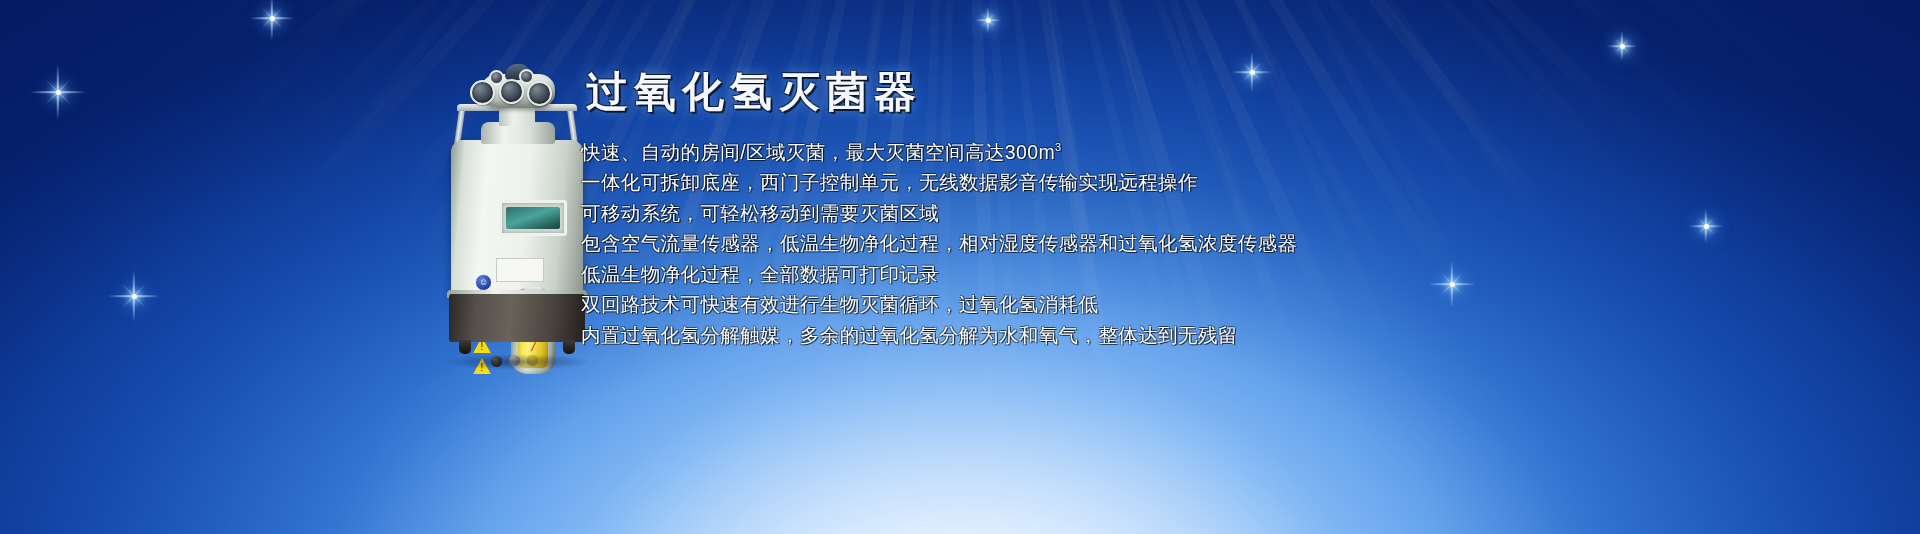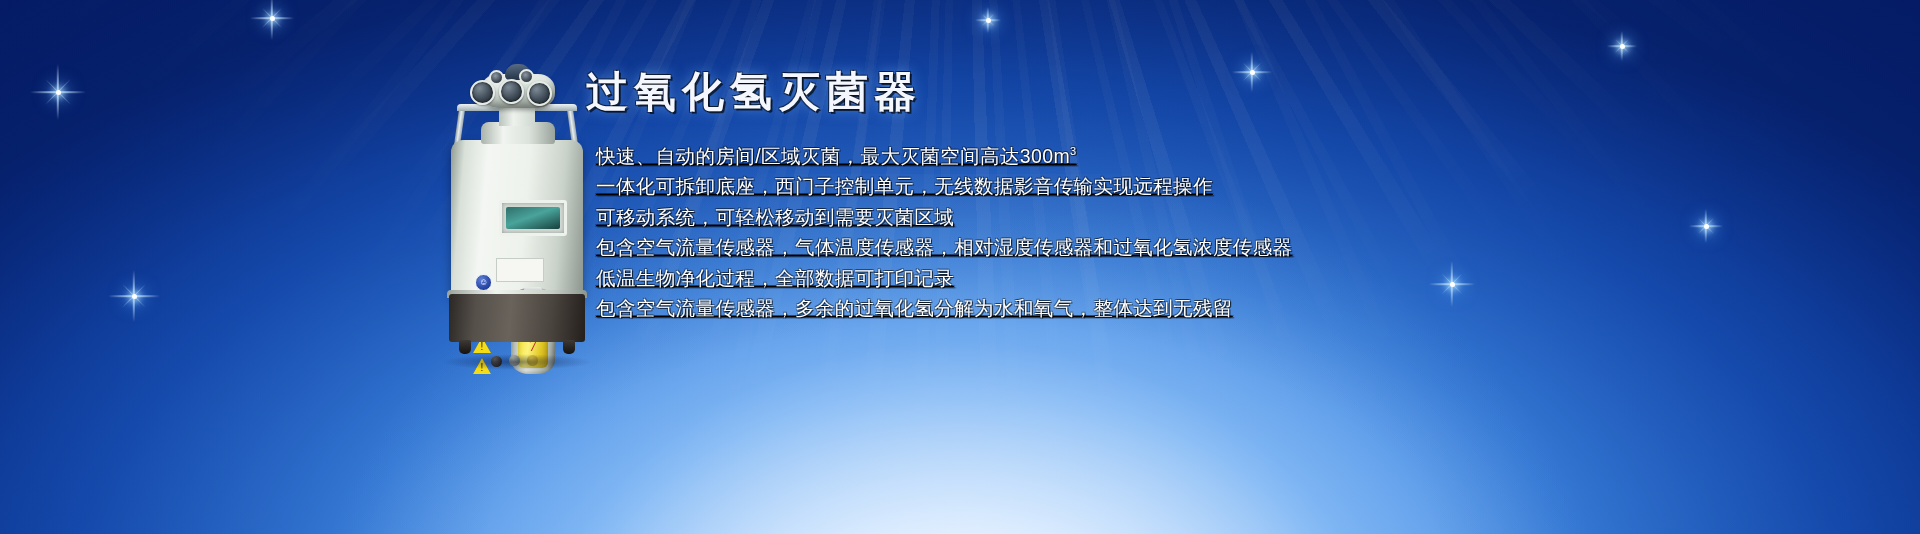--- a/index.html
+++ b/index.html
@@ -299,21 +299,21 @@
     letter-spacing: 6px;
     color: #f5f7ff;
     margin: 0 0 12px 6px;
     text-shadow:
       2px 2px 0 rgba(0,0,0,.65),
       -1px -1px 0 rgba(0,0,0,.45),
       1px -1px 0 rgba(0,0,0,.45),
       -1px 1px 0 rgba(0,0,0,.45),
       0 0 14px rgba(120,185,255,.65);
   }
-  .bullets { margin: 16px; padding: 0; list-style: none; text-decoration: underline; }
+  .bullets { margin: 1px; padding: 0; list-style: none; }
   .bullets li {
     color: #ffffff;
     font-size: 19.5px;
     line-height: 30.5px;
     letter-spacing: 0.4px;
     white-space: nowrap;
     text-shadow:
       1.3px 1.3px 0 rgba(0,0,0,.62),
       -0.8px -0.8px 0 rgba(0,0,0,.38),
       0.8px -0.8px 0 rgba(0,0,0,.38),
@@ -450,19 +450,20 @@
     <div class="m-part m-foot f2"></div>
     <div class="m-part m-shadow"></div>
   </div>
 
   <div id="content">
     <h1 id="headline">过氧化氢灭菌器</h1>
     <ul class="bullets" id="bullet-list">
         <li>快速、自动的房间/区域灭菌，最大灭菌空间高达300m<sup>3</sup></li>
         <li>一体化可拆卸底座，西门子控制单元，无线数据影音传输实现远程操作</li>
         <li>可移动系统，可轻松移动到需要灭菌区域</li>
-        <li>包含空气流量传感器，气体温度传感器，相对湿度传感器和过氧化氢浓度传感器</li>
+        <li>包含空气流量传感器，低温生物净化过程，相对湿度传感器和过氧化氢浓度传感器</li>
         <li>低温生物净化过程，全部数据可打印记录</li>
-        <li>包含空气流量传感器，多余的过氧化氢分解为水和氧气，整体达到无残留</li>
+        <li>双回路技术可快速有效进行生物灭菌循环，过氧化氢消耗低</li>
+        <li>内置过氧化氢分解触媒，多余的过氧化氢分解为水和氧气，整体达到无残留</li>
       </ul>
   </div>
 
 </div>
 
 </body></html>

